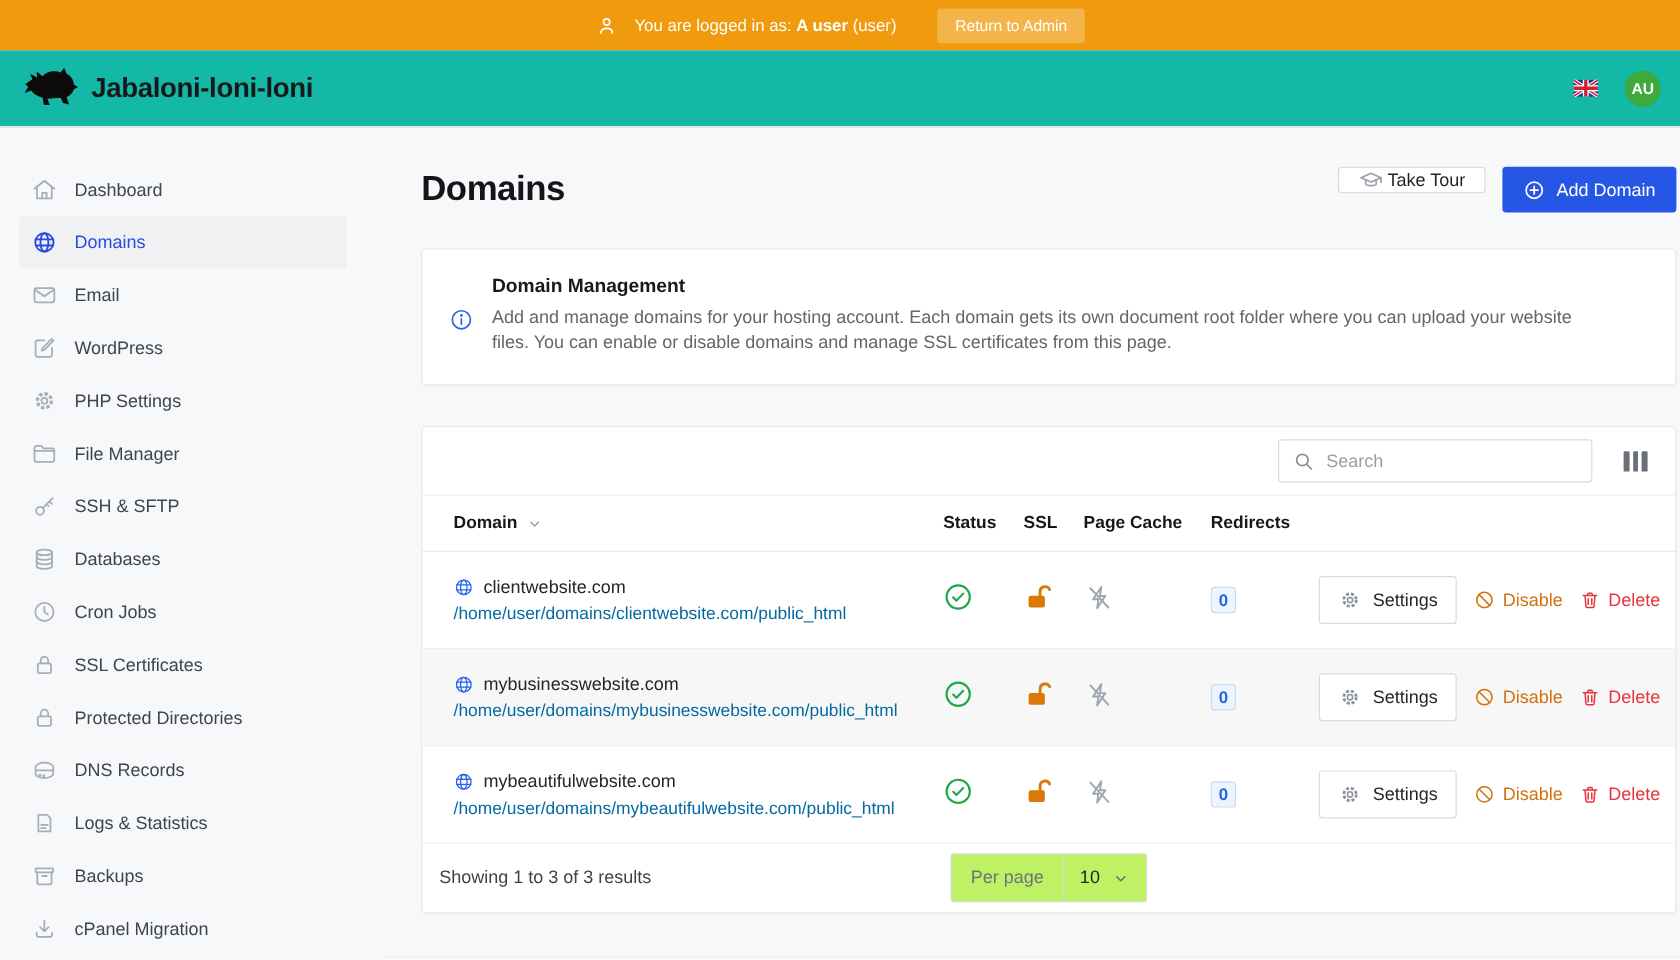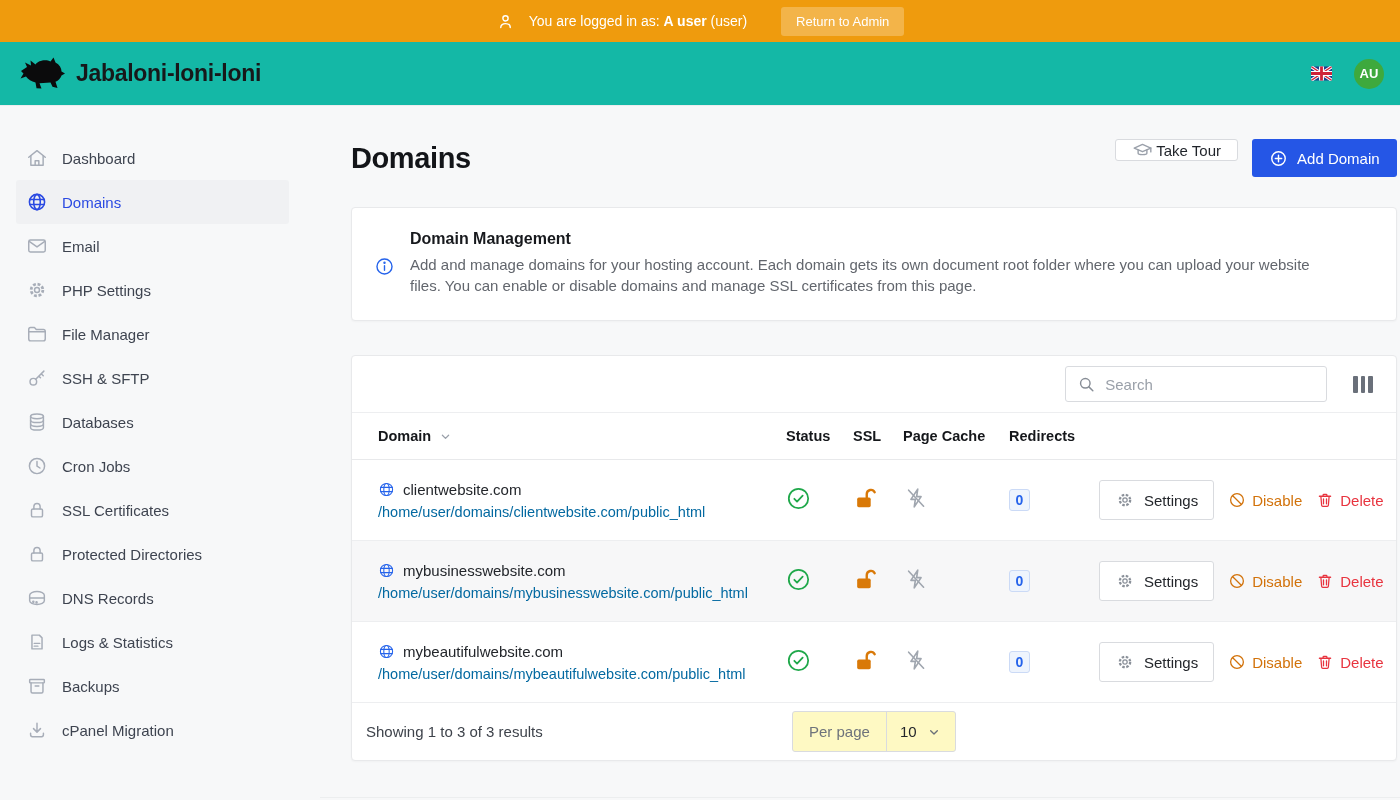--- a/index.html
+++ b/index.html
@@ -85,21 +85,21 @@
             background:#FFF; border:1px solid #D9DBDF; border-radius:3px; font-size:15px;
             color:#23262B; font-family:inherit; cursor:pointer; }
   .lnk { display:flex; align-items:center; gap:6px; font-size:15px; cursor:pointer;
             background:none; border:none; font-family:inherit; padding:0; }
   .lnk.disable { color:#D2720A; }
   .lnk.delete { color:#E8343F; }
 
   .tfoot { height:57px; position:relative; display:flex; align-items:center; }
   .tfoot .summary { position:absolute; left:14px; font-size:15px; color:#3E434B; }
   .per-page { margin:0 auto; height:41px; display:flex; align-items:stretch;
-            border:1px solid #D9DBDF; border-radius:3px; overflow:hidden; background:#fef9c3; cursor:pointer; }
+            border:1px solid #D9DBDF; border-radius:3px; overflow:hidden; background:#bef264; cursor:pointer; }
   .pp-label { display:flex; align-items:center; padding:0 16px; font-size:15px; color:#6E737B;
             border-right:1px solid #D9DBDF; }
   .pp-value { display:flex; align-items:center; gap:9px; padding:0 13px; font-size:15px; color:#23262B; }
 
   .bottom-rule { margin:36px -31px 0 -31px; border-top:1px solid #ECEEEF; height:0; }
 </style>
 </head>
 <body>
 
 <div class="banner">
@@ -158,20 +158,27 @@
           <path d="M4.2 9.2 h15.6 M4.2 14.8 h15.6"></path>
       </svg>
       <span>Domains</span>
     </div>
     <div class="side-item">
       <svg width="22" height="22" viewBox="0 0 24 24" fill="none" stroke="#A7ADB8" stroke-width="1.6" stroke-linecap="round" stroke-linejoin="round">
         <rect x="3" y="5.5" width="18" height="13" rx="1.8"></rect>
           <path d="M3.5 7 L12 13 L20.5 7"></path>
       </svg>
       <span>Email</span>
+    </div>
+    <div class="side-item">
+      <svg width="22" height="22" viewBox="0 0 24 24" fill="none" stroke="#A7ADB8" stroke-width="1.6" stroke-linecap="round" stroke-linejoin="round">
+        <path d="M12 5 H6 a2 2 0 0 0 -2 2 v11 a2 2 0 0 0 2 2 h11 a2 2 0 0 0 2 -2 v-6"></path>
+        <path d="M18.6 3.8 l1.6 1.6 L12 13.6 l-2.4 .8 .8 -2.4 Z"></path>
+      </svg>
+      <span>WordPress</span>
     </div>
     <div class="side-item">
       <svg width="22" height="22" viewBox="0 0 24 24" fill="none">
         <circle cx="12" cy="12" r="6.4" stroke="#A7ADB8" stroke-width="3" stroke-dasharray="3.1 1.9"></circle>
         <circle cx="12" cy="12" r="2.7" stroke="#A7ADB8" stroke-width="1.6"></circle>
       </svg>
       <span>PHP Settings</span>
     </div>
     <div class="side-item">
       <svg width="22" height="22" viewBox="0 0 24 24" fill="none" stroke="#A7ADB8" stroke-width="1.6" stroke-linecap="round" stroke-linejoin="round">

